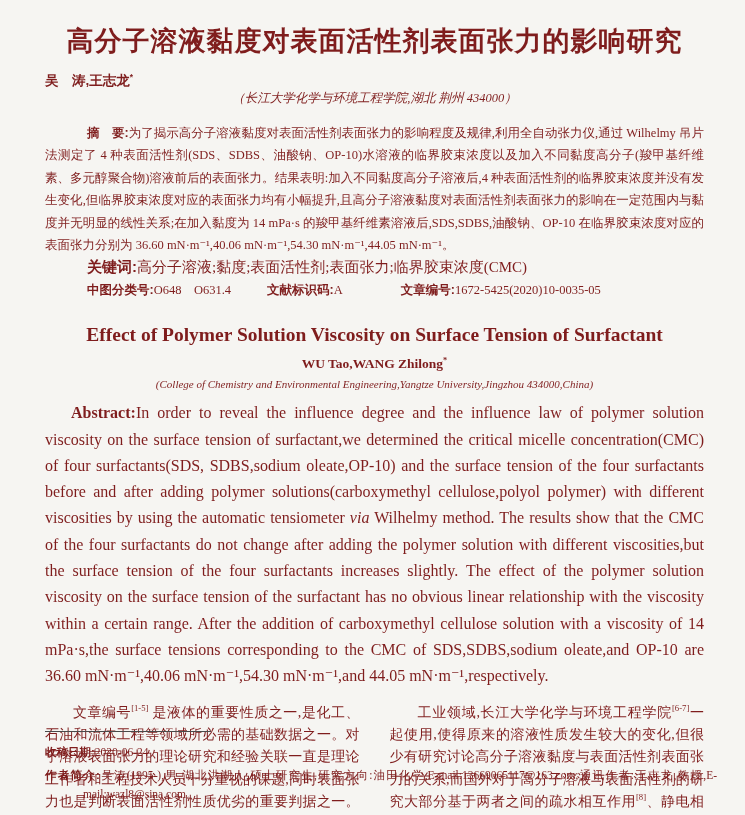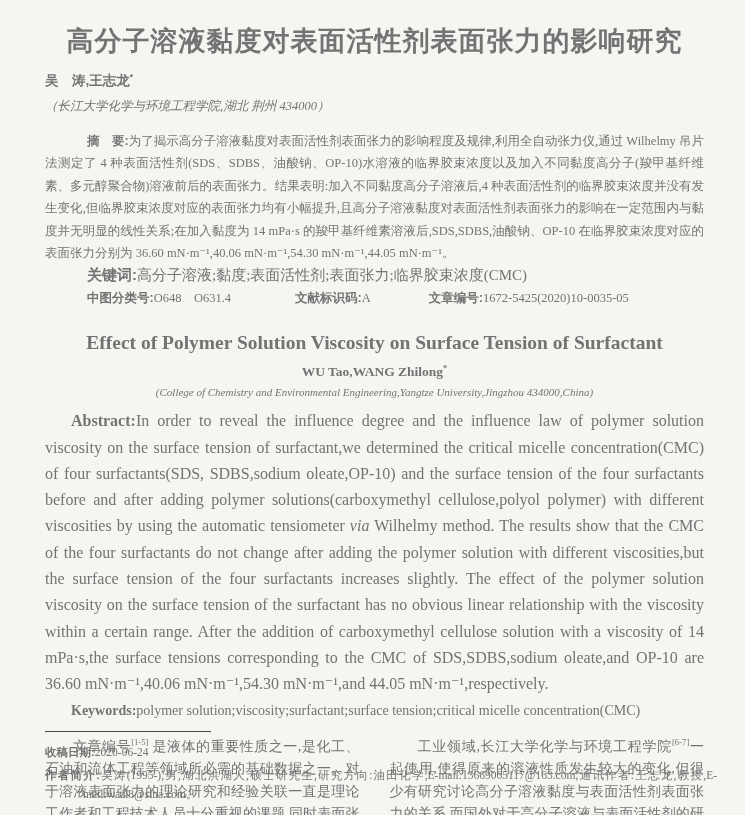--- a/index.html
+++ b/index.html
@@ -3,42 +3,42 @@
 <meta charset="utf-8">
 <style>
   * { margin: 0; padding: 0; box-sizing: border-box; }
   html, body { background: #e9e8e6; }
   .page {
     position: relative;
     width: 745px;
     height: 815px;
     margin: 0 auto;
     background: #f6f5f2;
-    color: #737373;
+    color: #7f1d1d;
     padding: 24px 41px 0 45px;
     overflow: hidden;
     font-family: "Liberation Serif", "DejaVu Serif", serif;
   }
 
   .title-cn {
     text-align: center;
     font-size: 27px;
     font-weight: bold;
     letter-spacing: 1px;
     line-height: 34px;
     font-family: "Liberation Sans", "DejaVu Sans", sans-serif;
   }
   .authors-cn {
     margin-top: 14px;
     font-size: 13.5px;
     font-weight: bold;
     font-family: "Liberation Sans", "DejaVu Sans", sans-serif;
   }
   .affil-cn {
-    margin-top: 8px;
+    text-align: center;
     font-size: 12.5px;
     font-style: italic;
   }
 
   .abs-cn {
     margin-top: 15px;
     font-size: 12.5px;
     line-height: 22.4px;
     text-align: justify;
     text-indent: 42px;
@@ -52,21 +52,21 @@
     line-height: 22.4px;
     text-indent: 42px;
     text-align: left;
   }
   .meta {
     font-size: 12.5px;
     line-height: 22.4px;
     padding-left: 42px;
     white-space: nowrap;
   }
-  .meta .m2 { margin-left: 64px; }
+  .meta .m2 { margin-left: 36px; }
   .meta .m3 { margin-left: 58px; }
 
   .title-en {
     margin-top: 21px;
     text-align: center;
     font-size: 19.5px;
     font-weight: bold;
     line-height: 25px;
   }
   .authors-en {
@@ -172,23 +172,20 @@
   </div>
 
   <div class="affil-en">
     <span>(College of Chemistry and Environmental Engineering,Yangtze University,Jingzhou 434000,China)</span>
   </div>
 
   <p class="abs-en">
     <span class="lbl">Abstract:</span><span>In order to reveal the influence degree and the influence law of polymer solution viscosity on the surface tension of surfactant,we determined the critical micelle concentration(CMC) of four surfactants(SDS, SDBS,sodium oleate,OP-10) and the surface tension of the four surfactants before and after adding polymer solutions(carboxymethyl cellulose,polyol polymer) with different viscosities by using the automatic tensiometer </span><i>via</i><span> Wilhelmy method. The results show that the CMC of the four surfactants do not change after adding the polymer solution with different viscosities,but the surface tension of the four surfactants increases slightly. The effect of the polymer solution viscosity on the surface tension of the surfactant has no obvious linear relationship with the viscosity within a certain range. After the addition of carboxymethyl cellulose solution with a viscosity of 14 mPa·s,the surface tensions corresponding to the CMC of SDS,SDBS,sodium oleate,and OP-10 are 36.60 mN·m⁻¹,40.06 mN·m⁻¹,54.30 mN·m⁻¹,and 44.05 mN·m⁻¹,respectively.</span>
   </p>
 
-  <p class="kw-en">
-    <span class="lbl">Keywords:</span><span>polymer solution;viscosity;surfactant;surface tension;critical micelle concentration(CMC)</span>
-  </p>
 
   <div class="columns">
     <p class="col">
       <span>文章编号</span><span class="sup">[1-5]</span><span> 是液体的重要性质之一,是化工、石油和流体工程等领域所必需的基础数据之一。对于溶液表面张力的理论研究和经验关联一直是理论工作者和工程技术人员十分重视的课题,同时表面张力也是判断表面活性剂性质优劣的重要判据之一。而在石油</span>
     </p>
     <p class="col">
       <span>工业领域,长江大学化学与环境工程学院</span><span class="sup">[6-7]</span><span>一起使用,使得原来的溶液性质发生较大的变化,但很少有研究讨论高分子溶液黏度与表面活性剂表面张力的关系,而国外对于高分子溶液与表面活性剂的研究大部分基于两者之间的疏水相互作用</span><span class="sup">[8]</span><span>、静电相互作用</span>
     </p>
   </div>
 

